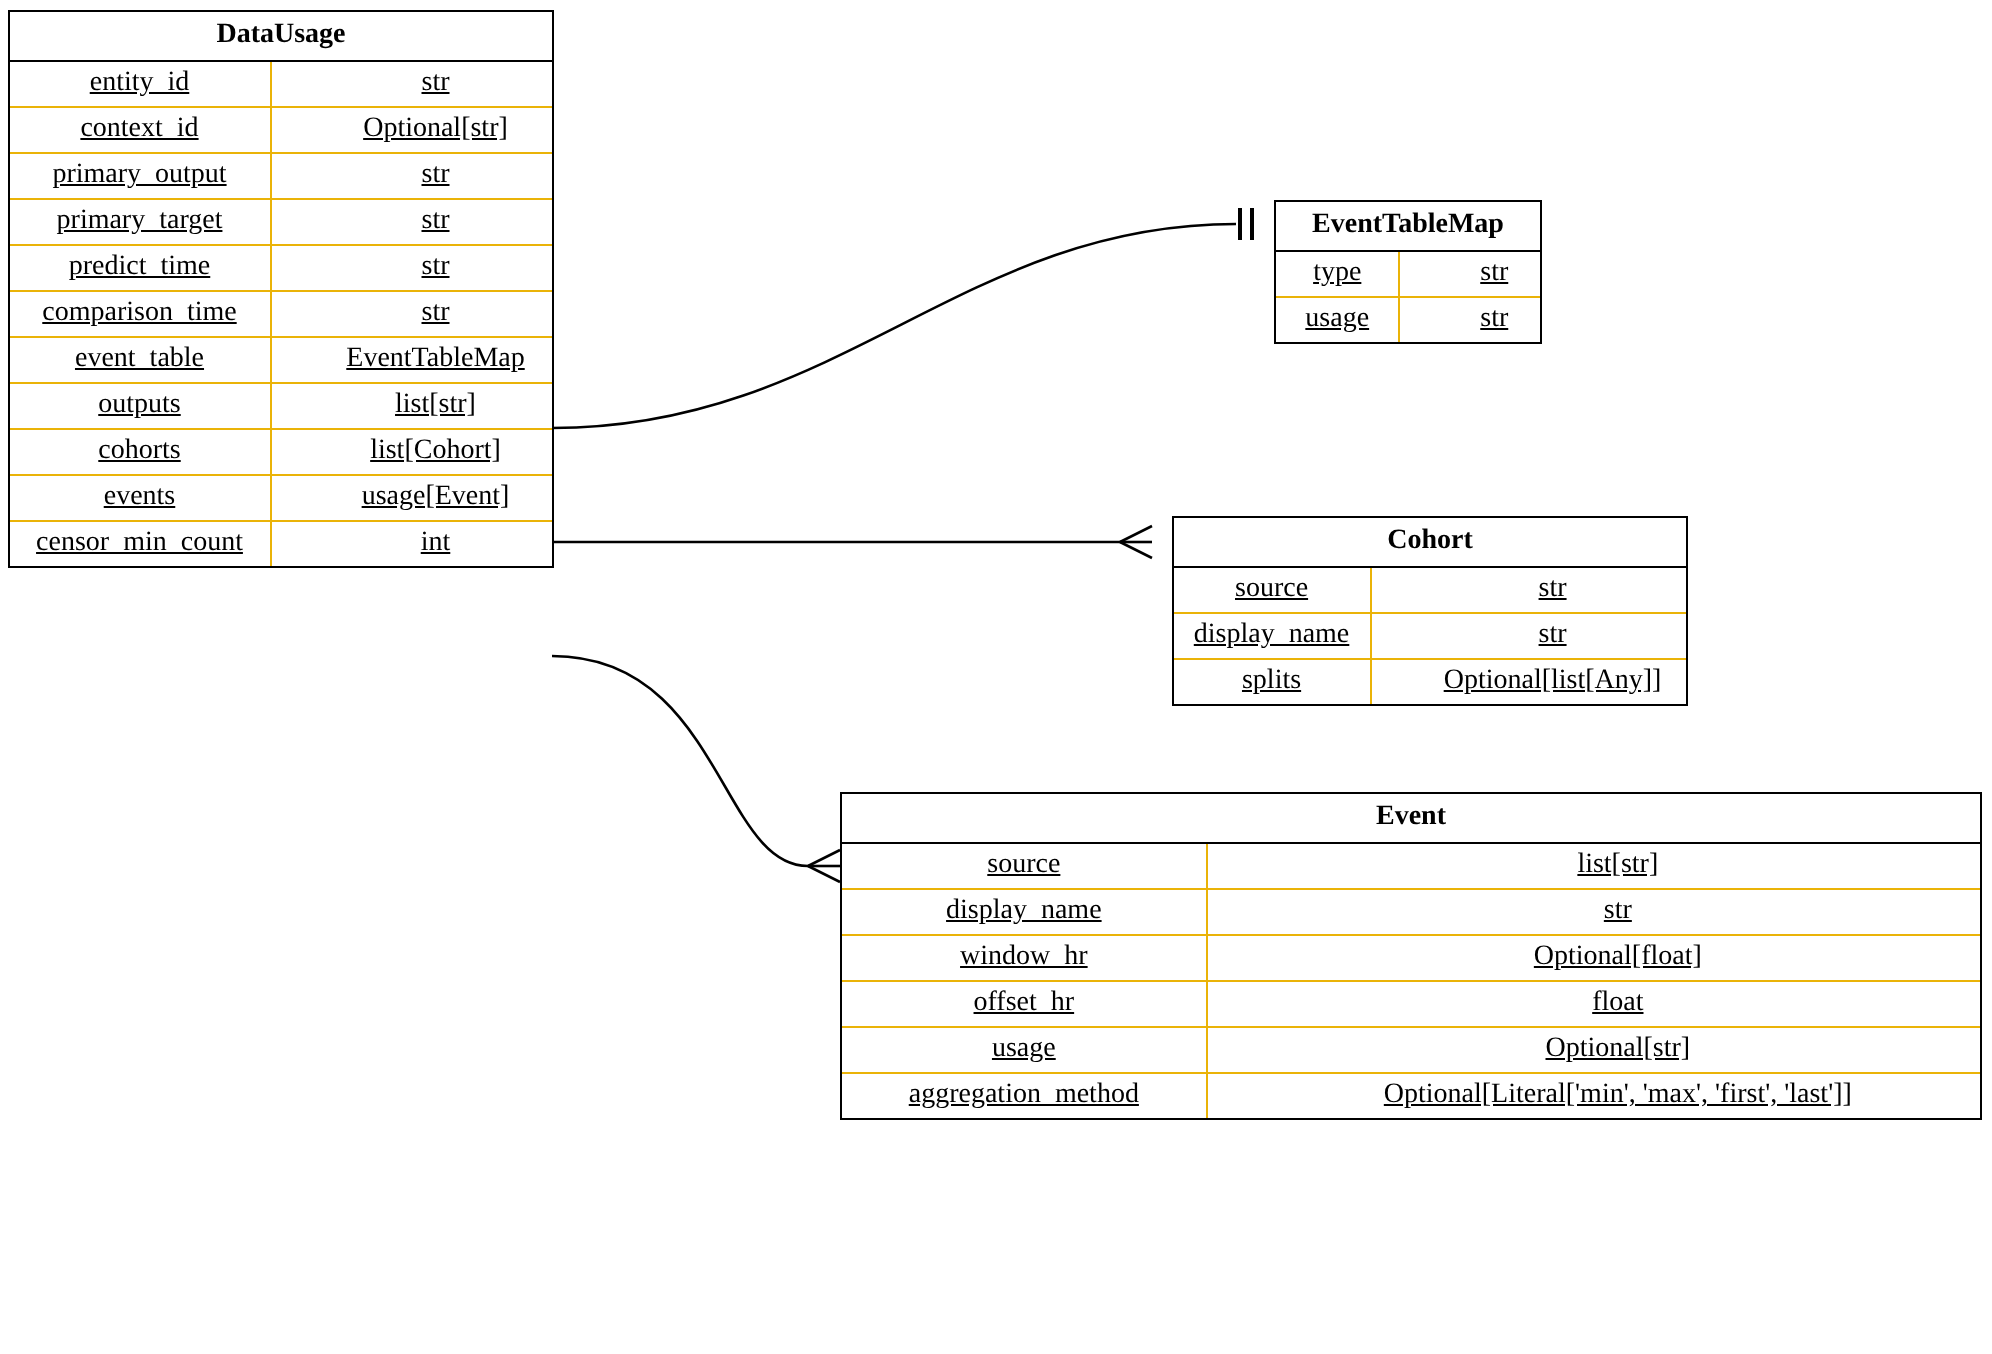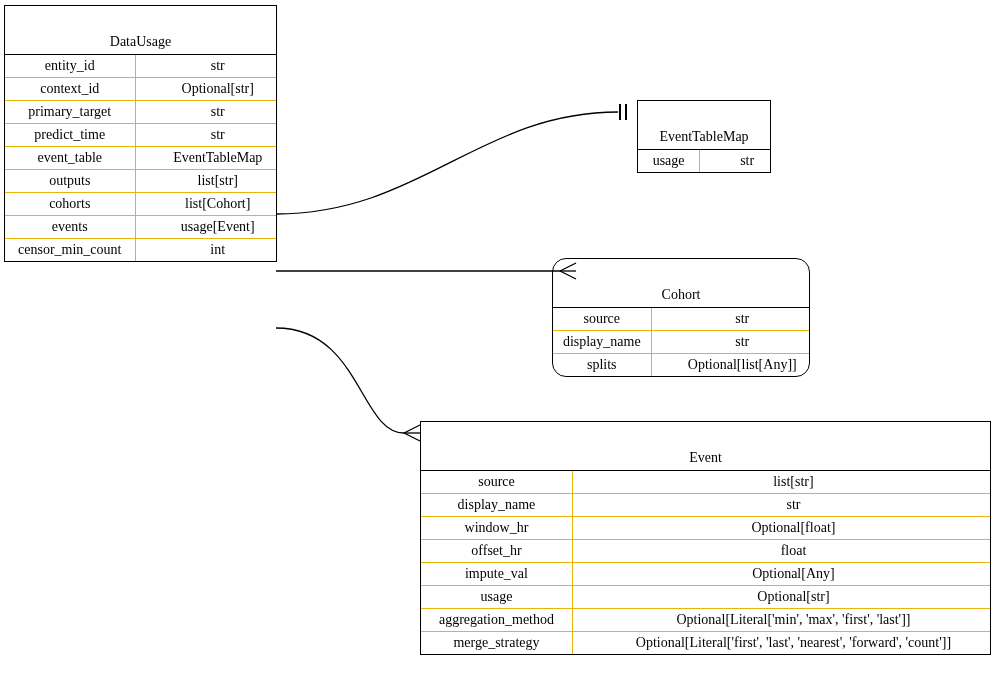--- a/index.html
+++ b/index.html
@@ -11,29 +11,29 @@
     width: 996px;
     height: 677px;
     position: relative;
   }
   .entity {
     position: absolute;
     border: 1px solid #000;
     background: #fff;
   }
   .entity .title {
-    font-weight: normal;
+    font-weight: bold;
     text-align: center;
     padding: 4px 6px;
     border-bottom: 1px solid #000;
-    margin-top: 24px;
   }
   .entity table {
     border-collapse: collapse;
     width: 100%;
+    text-decoration: underline;
   }
   .entity td {
     border: 1px solid #eab308;
     padding: 3px 6px;
     text-align: center;
     white-space: nowrap;
   }
   .entity tr td:first-child { border-left: none; }
   .entity tr td:last-child { border-right: none; padding-left: 30px; }
   .entity tr:last-child td { border-bottom: none; }
@@ -56,25 +56,33 @@
     <tbody>
         <tr>
           <td>entity_id</td>
           <td>str</td>
         </tr>
     <tr>
           <td>context_id</td>
           <td>Optional[str]</td>
         </tr>
     <tr>
+          <td>primary_output</td>
+          <td>str</td>
+        </tr>
+    <tr>
           <td>primary_target</td>
           <td>str</td>
         </tr>
     <tr>
           <td>predict_time</td>
+          <td>str</td>
+        </tr>
+    <tr>
+          <td>comparison_time</td>
           <td>str</td>
         </tr>
     <tr>
           <td>event_table</td>
           <td>EventTableMap</td>
         </tr>
     <tr>
           <td>outputs</td>
           <td>list[str]</td>
         </tr>
@@ -91,83 +99,79 @@
           <td>int</td>
         </tr>
   </tbody>
     </table>
 </div>
 
 <div class="entity" style="left:637px; top:100px; width:132px;">
   <div class="title">EventTableMap</div>
   <table>
     <tbody>
+        <tr>
+          <td>type</td>
+          <td>str</td>
+        </tr>
     <tr>
           <td>usage</td>
           <td>str</td>
         </tr>
   </tbody>
     </table>
 </div>
 
-<div class="entity" style="left:552px; top:258px; width:256px;border-radius:14px;">
+<div class="entity" style="left:586px; top:258px; width:256px;">
   <div class="title">Cohort</div>
   <table>
     <tbody>
         <tr>
           <td>source</td>
           <td>str</td>
         </tr>
     <tr>
           <td>display_name</td>
           <td>str</td>
         </tr>
     <tr>
           <td>splits</td>
           <td>Optional[list[Any]]</td>
         </tr>
   </tbody>
     </table>
 </div>
 
-<div class="entity" style="left:420px; top:421px; width:569px;">
+<div class="entity" style="left:420px; top:396px; width:569px;">
   <div class="title">Event</div>
   <table>
     <tbody>
         <tr>
           <td>source</td>
           <td>list[str]</td>
         </tr>
     <tr>
           <td>display_name</td>
           <td>str</td>
         </tr>
     <tr>
           <td>window_hr</td>
           <td>Optional[float]</td>
         </tr>
     <tr>
           <td>offset_hr</td>
           <td>float</td>
         </tr>
     <tr>
-          <td>impute_val</td>
-          <td>Optional[Any]</td>
-        </tr>
-    <tr>
           <td>usage</td>
           <td>Optional[str]</td>
         </tr>
     <tr>
           <td>aggregation_method</td>
           <td>Optional[Literal['min', 'max', 'first', 'last']]</td>
-        </tr>
-    <tr>
-          <td>merge_strategy</td>
-          <td>Optional[Literal['first', 'last', 'nearest', 'forward', 'count']]</td>
         </tr>
   </tbody>
     </table>
 </div>
 
 <svg>
 
   <path d="M 276 214 C 420 214, 480 112, 618 112" stroke="#000" fill="none" stroke-width="1.3"></path>
 
   <line x1="620" y1="104" x2="620" y2="120" stroke="#000" stroke-width="2"></line>

